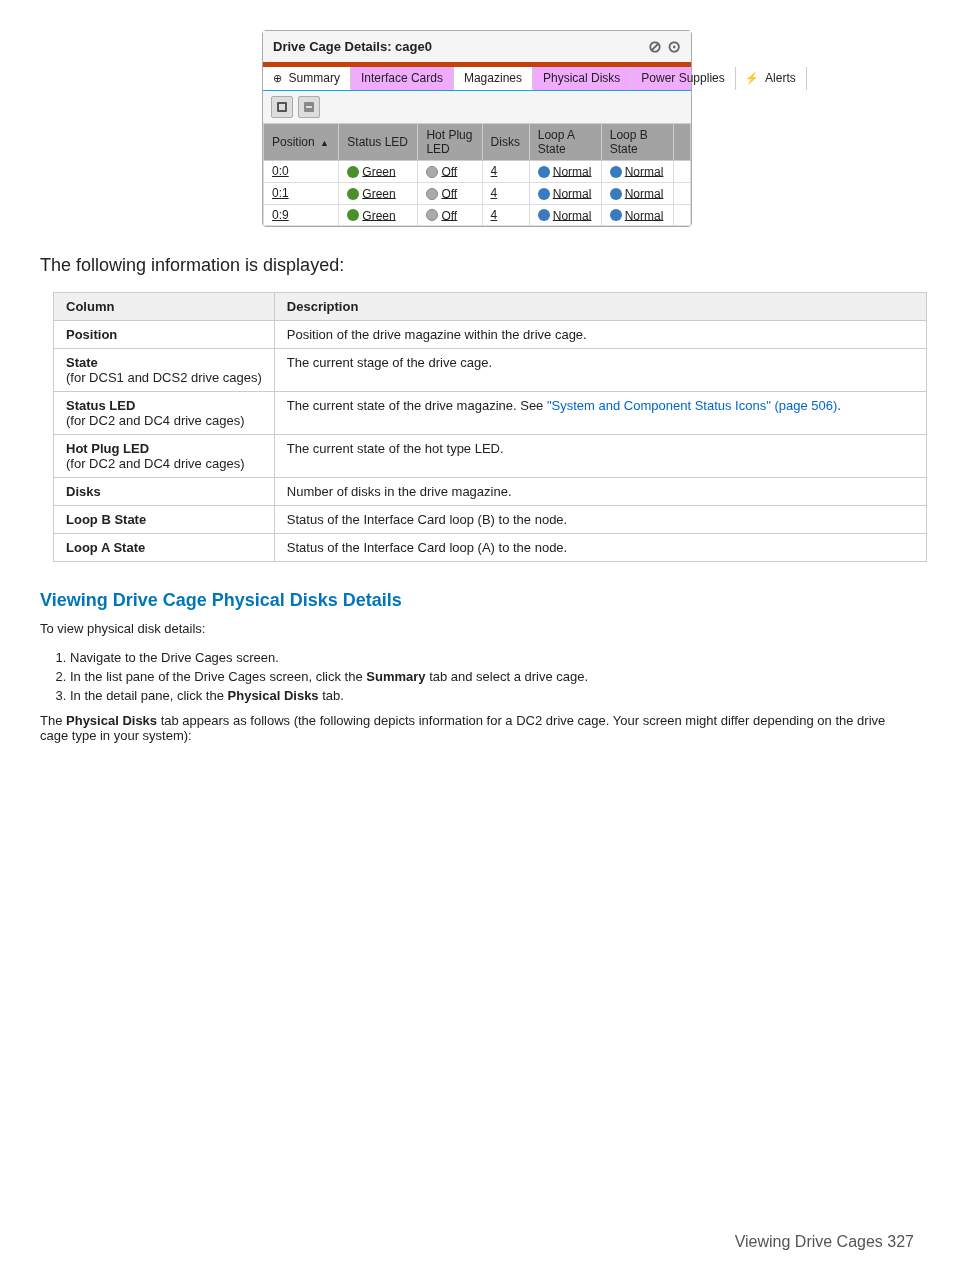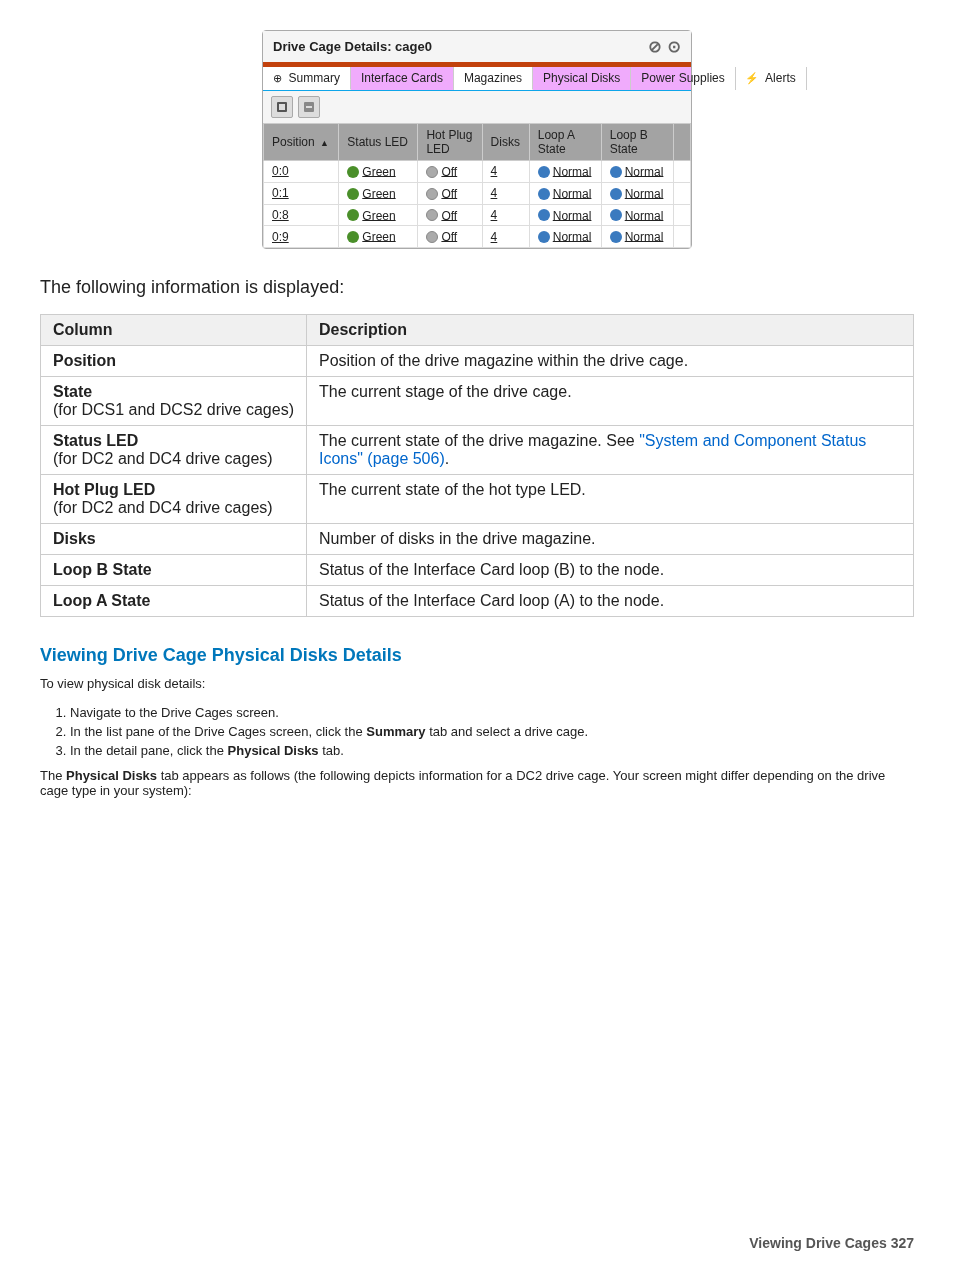--- a/index.html
+++ b/index.html
@@ -113,21 +113,22 @@
     .following-info {
       margin-bottom: 16px;
       font-size: 18px;
     }
 
     
     .desc-table {
       width: 100%;
       border-collapse: collapse;
       margin-bottom: 28px;
-      font-size: 16px;
+      font-size: 13px;
+      margin-left: 13px;
     }
     .desc-table th {
       background: #f0f0f0;
       border: 1px solid #ccc;
       padding: 6px 12px;
       text-align: left;
       font-weight: bold;
     }
     .desc-table td {
       border: 1px solid #ccc;
@@ -171,23 +172,22 @@
     .steps-note {
       font-size: 13px;
       margin-bottom: 8px;
     }
 
     
     .page-footer {
       position: fixed;
       bottom: 20px;
       right: 40px;
-      font-size: 14px;
+      font-size: 16px;
       color: #555;
-      font-weight: bold;
     }
   </style>
 </head>
 <body>
 
 <div class="panel">
   <div class="panel-header">
     <span>Drive Cage Details: cage0</span>
     <div class="panel-header-icons">
       <span title="Refresh">⊘</span>
@@ -255,29 +255,20 @@
         <tr>
       <td>0:1</td>
       <td><span class="dot dot-green"></span><span class="status-text">Green</span></td>
       <td><span class="dot dot-gray"></span><span class="status-text">Off</span></td>
       <td>4</td>
       <td><span class="dot dot-blue"></span><span class="status-text">Normal</span></td>
       <td><span class="dot dot-blue"></span><span class="status-text">Normal</span></td>
       <td></td>
     </tr>
         <tr>
-      <td>0:8</td>
-      <td><span class="dot dot-green"></span><span class="status-text">Green</span></td>
-      <td><span class="dot dot-gray"></span><span class="status-text">Off</span></td>
-      <td>4</td>
-      <td><span class="dot dot-blue"></span><span class="status-text">Normal</span></td>
-      <td><span class="dot dot-blue"></span><span class="status-text">Normal</span></td>
-      <td></td>
-    </tr>
-        <tr>
       <td>0:9</td>
       <td><span class="dot dot-green"></span><span class="status-text">Green</span></td>
       <td><span class="dot dot-gray"></span><span class="status-text">Off</span></td>
       <td>4</td>
       <td><span class="dot dot-blue"></span><span class="status-text">Normal</span></td>
       <td><span class="dot dot-blue"></span><span class="status-text">Normal</span></td>
       <td></td>
     </tr>
       </tbody>
   </table>

